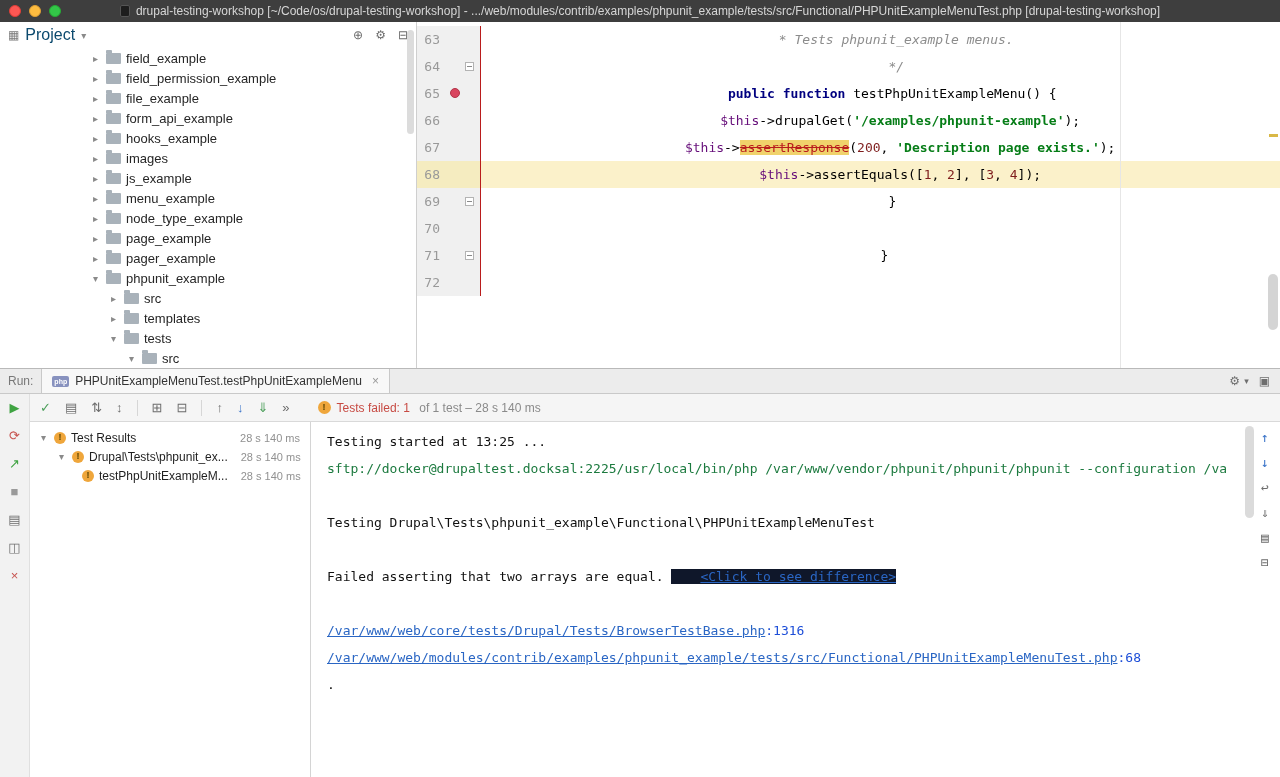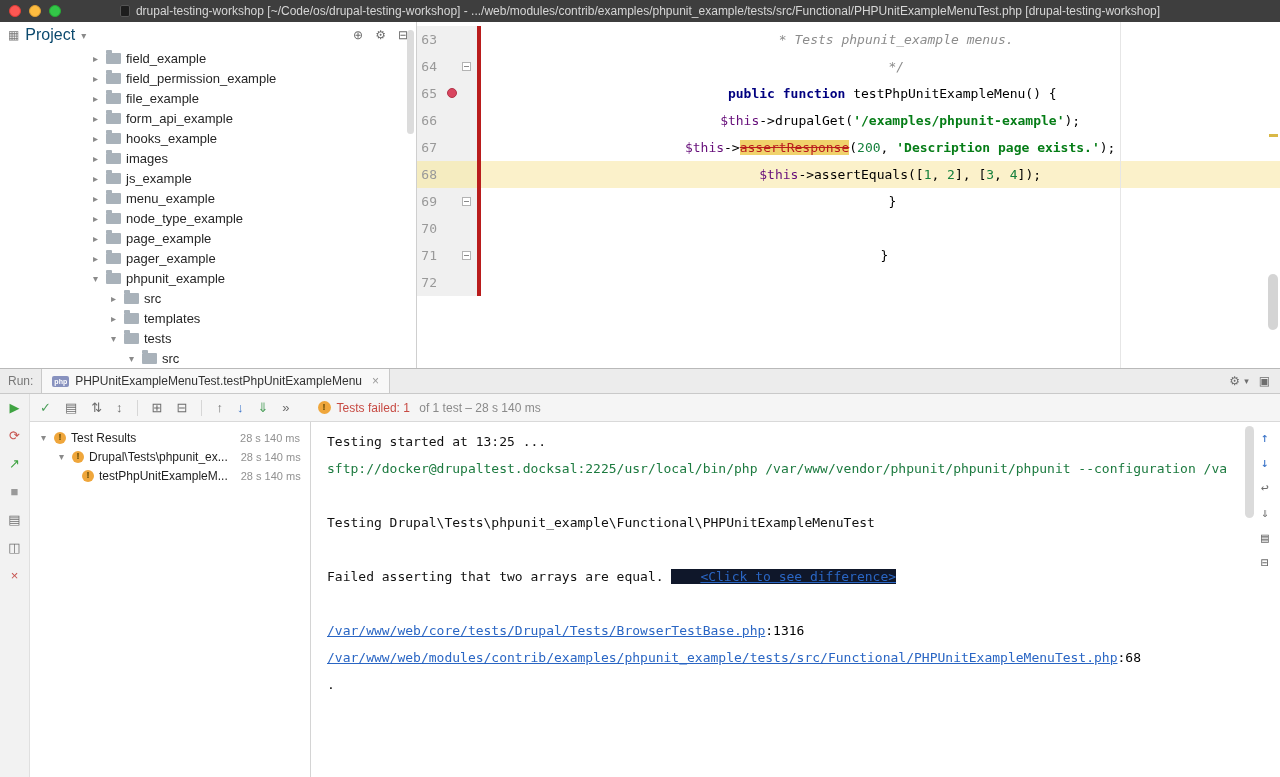--- a/index.html
+++ b/index.html
@@ -32,29 +32,29 @@
   .t-row.d1 { padding-left:108px; }
   .t-row.d2 { padding-left:126px; }
   .t-chev { color:#8a8a8a; font-size:10px; width:11px; text-align:center; flex:0 0 auto; }
   .t-folder { width:15px; height:11px; background:#a9b2ba; border-radius:1px; position:relative; flex:0 0 auto; }
   .t-folder::before { content:""; position:absolute; top:-3px; left:0; width:6px; height:3px; background:#a9b2ba; border-radius:1px 1px 0 0; }
   .pp-sb { position:absolute; right:2px; top:8px; width:7px; height:104px; background:#dcdcdc; border-radius:4px; }
 
   
   .editor { flex:1; position:relative; background:#fff; font-family:"DejaVu Sans Mono", monospace; font-size:13px; padding-top:4px; overflow:hidden; }
   .eline { display:flex; height:27px; line-height:27px; }
-  .gut { flex:0 0 64px; width:64px; background:#f0f0f0; border-right:4px solid #b91c1c; color:#999; text-align:right; padding-right:40px; position:relative; font-size:13px; }
+  .gut { flex:0 0 64px; width:64px; background:#f0f0f0; border-right:1px solid #b91c1c; color:#999; text-align:right; padding-right:40px; position:relative; font-size:13px; }
   .eline.hl { background:#fbf1ca; }
   .eline.hl .gut { background:#f5ecc0; }
   .ecode { flex:1; padding-left:8px; white-space:pre; overflow:hidden;text-align:center; }
   .tok-comment { color:#8c8c8c; font-style:italic; }
   .tok-keyword { color:#000080; font-weight:bold; }
   .tok-plain { color:#000; }
   .tok-string { color:#067d17; font-weight:bold; }
-  .tok-number { color:#15803d; }
+  .tok-number { color:#7f1d1d; }
   .tok-variable { color:#660e7a; }
   .tok-deprecated { color:#b91c1c; text-decoration:line-through; background:#f0d26b; }
   .foldbox { position:absolute; right:6px; top:9px; width:9px; height:9px; background:#fff; border:1px solid #b3b3b3; }
   .foldbox::after { content:""; position:absolute; left:1px; right:1px; top:3px; height:1px; background:#8a8a8a; }
   .redball { position:absolute; right:20px; top:8px; width:10px; height:10px; border-radius:50%; background:#d9455f; border:1px solid #b23348; }
   .margin-line { position:absolute; left:703px; top:0; bottom:0; width:1px; background:#e6e6e6; }
   .editor-sb { position:absolute; right:2px; top:252px; width:10px; height:56px; background:rgba(120,120,120,.32); border-radius:6px; }
   .stripe-warn { position:absolute; right:2px; top:112px; width:9px; height:3px; background:#d9b846; }
 
   
@@ -93,21 +93,21 @@
   .rt-1 { padding-left:26px; }
   .rt-2 { padding-left:52px; }
   .rt-label { color:#1f1f1f; }
   .rt-time { color:#919191; font-size:11px; margin-left:8px; }
   .rt-0 .rt-time { margin-left:auto; padding-right:10px; }
   .rp-console { flex:1; position:relative; background:#fff; font-family:"DejaVu Sans Mono", monospace; font-size:13px; color:#111; padding:6px 34px 0 16px; overflow:hidden; }
   .cline { height:27px; line-height:27px; white-space:pre; }
   .cl-command { color:#1c7a3f; }
   .cl-link { color:#2a66c4; text-decoration:underline; cursor:pointer; }
   .cl-link-hl { color:#2a66c4; text-decoration:underline; background:#0f172a; cursor:pointer;padding-left:29px; }
-  .cl-loc { color:#000000; }
+  .cl-loc { color:#1d4ed8; }
   .console-sb { position:absolute; right:26px; top:4px; width:9px; height:92px; background:rgba(0,0,0,.14); border-radius:5px; }
   .console-actions { position:absolute; top:8px; right:3px; width:24px; display:flex; flex-direction:column; align-items:center; gap:10px; }
   .ca { font-size:13px; color:#6d6d6d; }
   .ca-blue { color:#3b74c9; }
 </style>
 </head>
 <body>
 
 <div class="app">
 

